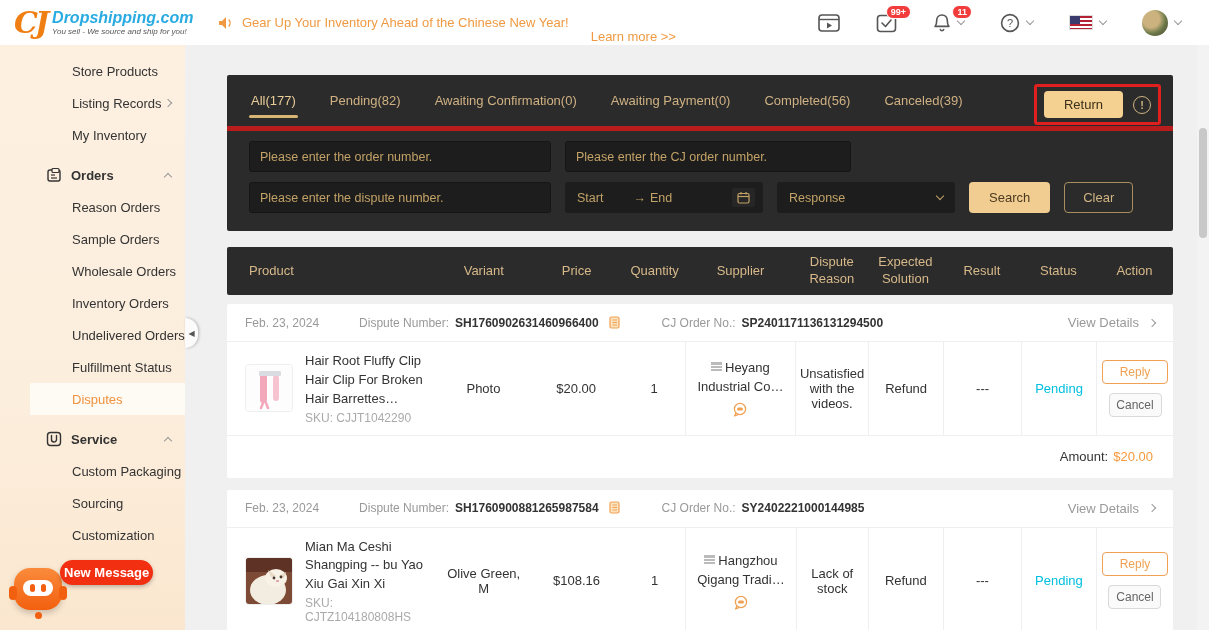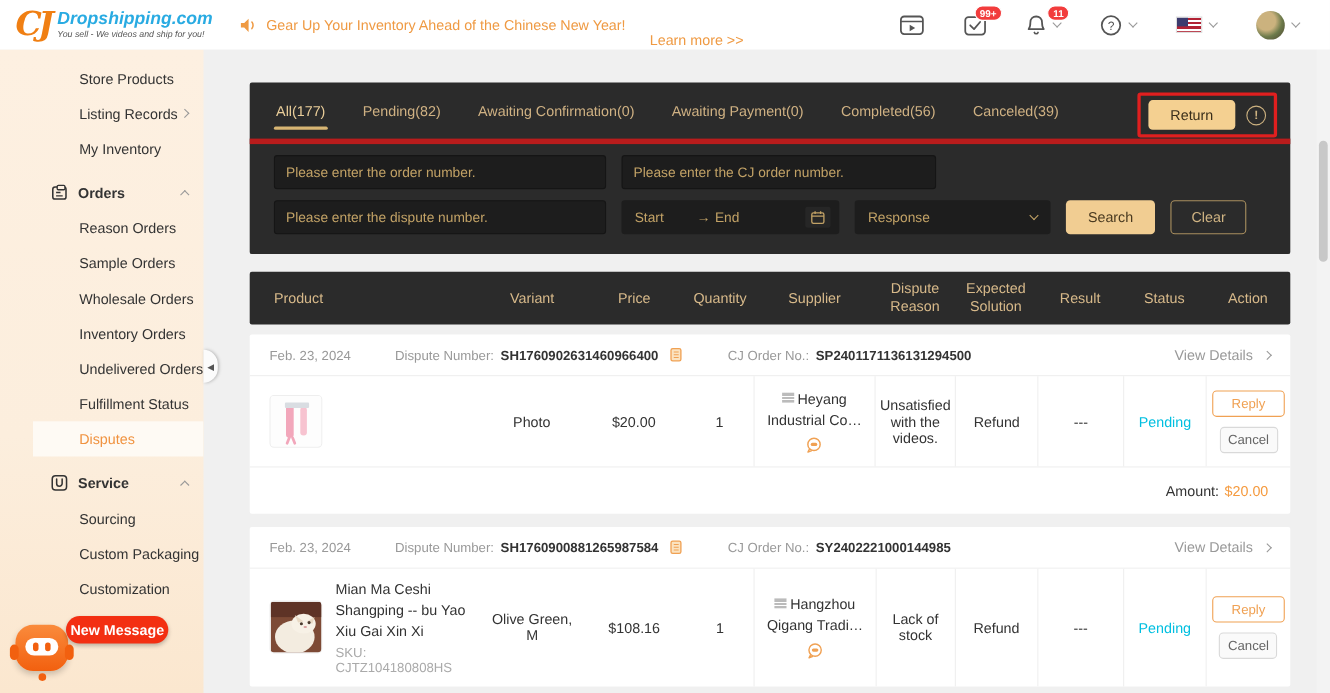--- a/index.html
+++ b/index.html
@@ -136,21 +136,21 @@
 </head>
 <body>
 
 <div class="app">
 
   <header class="top-header">
     <div class="logo">
       <span class="logo-mark">CJ</span>
       <span class="logo-texts">
         <span class="logo-brand">Dropshipping.com</span>
-        <span class="logo-tagline">You sell - We videos and ship for you!</span>
+        <span class="logo-tagline">You sell - We source and ship for you!</span>
       </span>
     </div>
     <div class="announcement">
       <span style="display:flex;">
         <svg width="16" height="14" viewBox="0 0 16 14">
             <path d="M1 5h3l4-4v12l-4-4H1z" fill="#ef9a43"></path>
             <path d="M11 4c1.4 1.6 1.4 4.4 0 6" stroke="#ef9a43" stroke-width="1.4" fill="none" stroke-linecap="round"></path>
           </svg>
       </span>
       <span>Gear Up Your Inventory Ahead of the Chinese New Year!</span>
@@ -250,24 +250,24 @@
       <span class="side-icon">
         <svg width="16" height="16" viewBox="0 0 16 16">
             <rect x="1.5" y="1.5" width="13" height="13" rx="3" fill="none" stroke="#333" stroke-width="1.4"></rect>
             <path d="M5.5 4.5v4a2.5 2.5 0 0 0 5 0v-4" fill="none" stroke="#333" stroke-width="1.4" stroke-linecap="round"></path>
           </svg>
       </span>
       <span>Service</span>
       <span class="chev-up"></span>
     </div>
     <div class="side-item">
+        <span>Custom Packaging</span>
+      </div>
+    <div class="side-item">
         <span>Sourcing</span>
-      </div>
-    <div class="side-item">
-        <span>Custom Packaging</span>
       </div>
     <div class="side-item">
         <span>Customization</span>
       </div>
 
     <div class="mascot">
       <div class="robot-head">
         <div class="robot-ear" style="left:-5px;"></div>
         <div class="robot-ear" style="right:-5px;"></div>
         <div class="robot-face">
@@ -365,20 +365,24 @@
         <div class="cell cell-product c-product">
           <span class="thumb">
             <svg width="48" height="48" viewBox="0 0 48 48">
                 <rect width="48" height="48" fill="#fdfdfd"></rect>
                 <rect x="14" y="8" width="7" height="30" rx="3" fill="#f2a7bb"></rect>
                 <rect x="27" y="10" width="6" height="26" rx="3" fill="#f6bcCB" fill-opacity="0.9"></rect>
                 <rect x="13" y="6" width="22" height="5" rx="1" fill="#d9dde2"></rect>
                 <path d="M17 38l-2 5M20 38l2 5" stroke="#f2a7bb" stroke-width="2.5" stroke-linecap="round"></path>
               </svg>
           </span>
+          <span>
+            <span class="pname" style="display:block;">Hair Root Fluffy Clip Hair Clip For Broken Hair Barrettes…</span>
+            <span class="sku" style="display:block;">SKU: CJJT1042290</span>
+          </span>
         </div>
         <div class="cell c-variant">Photo</div>
         <div class="cell c-price">$20.00</div>
         <div class="cell c-qty">1</div>
         <div class="cell bordered c-supplier">
           <span class="supplier-name"><span class="factory-icon"></span><span>Heyang Industrial Co…</span></span>
           <span class="chat-icon">
             <svg width="16" height="15" viewBox="0 0 16 15">
                 <circle cx="8" cy="7" r="5.6" fill="none" stroke="#f0a153" stroke-width="1.3"></circle>
                 <path d="M4 11l-1.5 3 3.5-1.4" fill="none" stroke="#f0a153" stroke-width="1.3" stroke-linejoin="round"></path>

